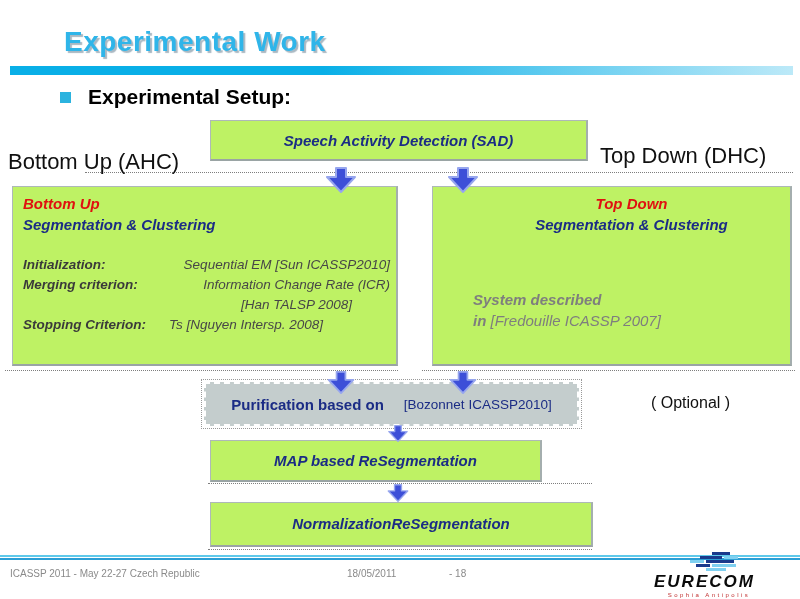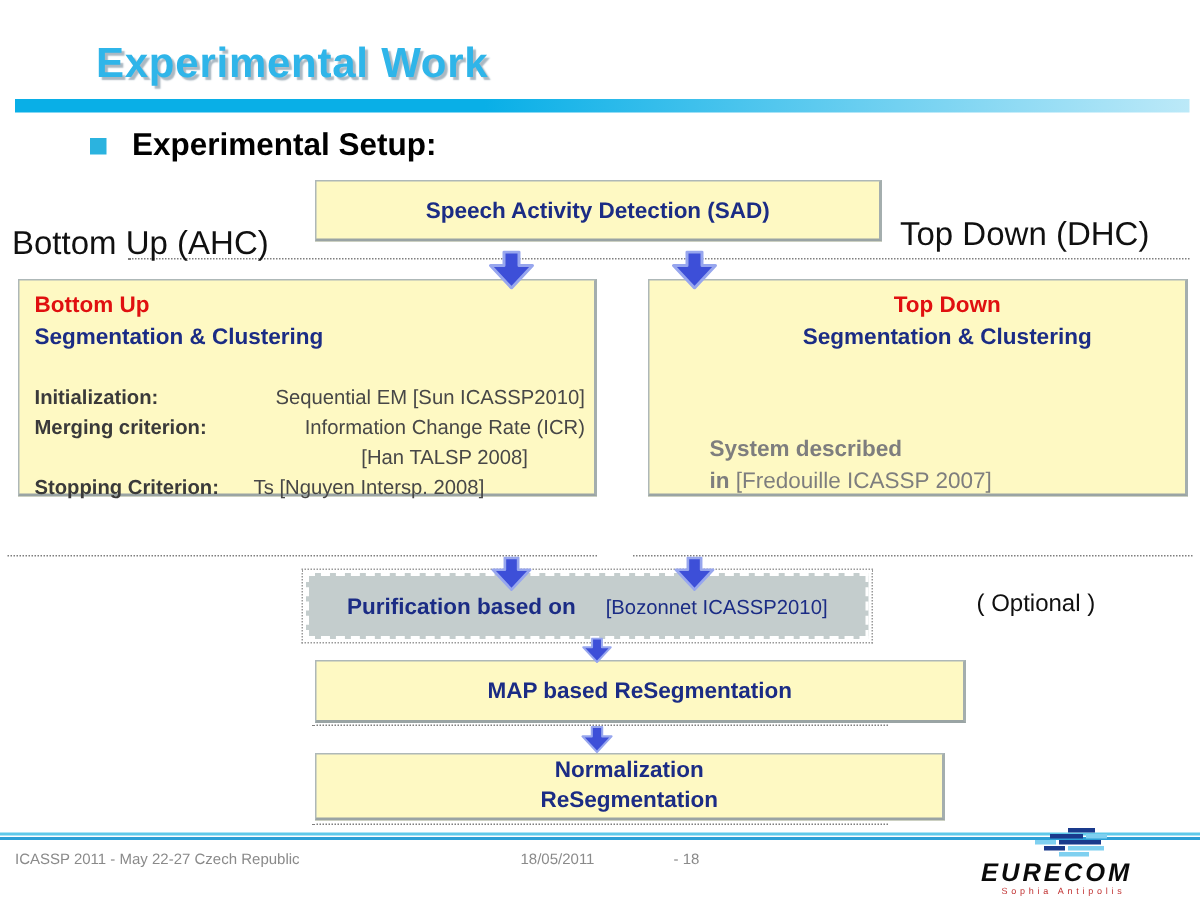--- a/index.html
+++ b/index.html
@@ -8,43 +8,43 @@
 
   .title{position:absolute;left:64px;top:26px;font-size:28px;font-weight:bold;
          color:#2FB5E9;letter-spacing:.5px;text-shadow:2px 2px 1px #aab8c2;}
   .titlebar{position:absolute;left:10px;top:66px;width:783px;height:9px;
             background:linear-gradient(to right,#09AFE7 0%,#09AFE7 40%,#BCE9F8 100%);}
 
   .setup{position:absolute;left:60px;top:85px;display:flex;align-items:center;}
   .bullet{width:11px;height:11px;background:#2BB3DF;margin-right:17px;}
   .setup-text{font-size:21px;font-weight:bold;color:#000;}
 
-  .box{position:absolute;background:#fef9c3;border:1px solid #AEB8B8;
-       border-right:2px solid #A4AEAE;border-bottom:2px solid #9AA4A4;box-sizing:border-box;}
+  .box{position:absolute;background:#bef264;border:1px solid #AEB8B8;
+       border-right:2px solid #A4AEAE;border-bottom:2px solid #9AA4A4;box-sizing:border-box;font-style:italic;}
   .navy{color:#1B2C85;}
   .red{color:#E01010;}
   .boxtitle{font-size:15px;font-weight:bold;}
 
   .sad{left:210px;top:120px;width:378px;height:41px;display:flex;align-items:center;justify-content:center;}
-  .map{left:210px;top:440px;width:434px;height:42px;display:flex;align-items:center;justify-content:center;}
-  .norm{left:210px;top:502px;width:420px;height:45px;display:flex;flex-direction:column;
+  .map{left:210px;top:440px;width:332px;height:42px;display:flex;align-items:center;justify-content:center;}
+  .norm{left:210px;top:502px;width:383px;height:45px;display:flex;
         align-items:center;justify-content:center;line-height:20px;}
 
   .dotted{position:absolute;height:0;border-top:1px dotted #7E7E7E;}
   .d1{left:85px;top:172px;width:708px;}
   .d2l{left:5px;top:370px;width:393px;}
   .d2r{left:422px;top:370px;width:373px;}
   .d3{left:208px;top:483px;width:384px;}
   .d4{left:208px;top:549px;width:384px;}
 
   .sidelabel{position:absolute;font-size:22px;color:#101010;}
   .lab-left{left:8px;top:149px;}
   .lab-right{left:600px;top:143px;}
 
-  .bigbox{position:absolute;top:186px;height:145px;}
+  .bigbox{position:absolute;top:186px;height:180px;}
   .bu{left:12px;width:386px;}
   .td{left:432px;width:360px;padding-left:40px;}
   .bu-head{padding:6px 0 0 10px;font-size:15px;font-weight:bold;line-height:21px;}
   .bu-rows{margin-top:20px;padding:0 6px 0 10px;font-size:13.5px;line-height:20px;color:#474747;}
   .brow{display:flex;}
   .brow .lbl{width:146px;flex-shrink:0;font-weight:bold;color:#3A3A3A;}
   .brow .val{flex:1;text-align:right;}
   .brow.r3 .val{padding-right:38px;}
   .brow.r4 .val{text-align:left;}
   .td-head{padding-top:6px;text-align:center;font-size:15px;font-weight:bold;line-height:21px;}

